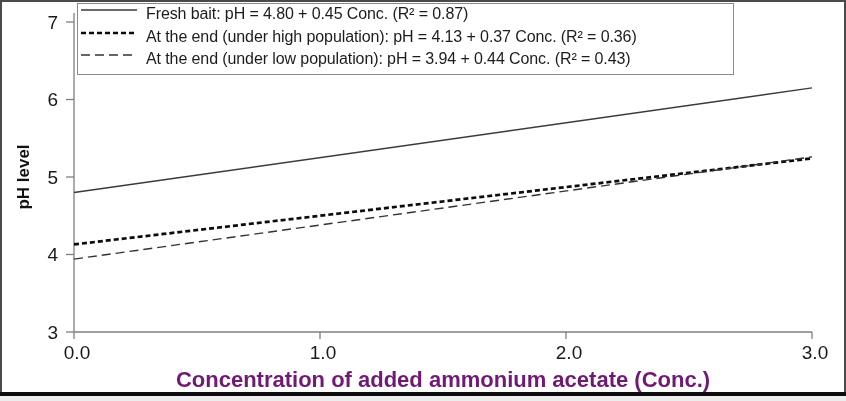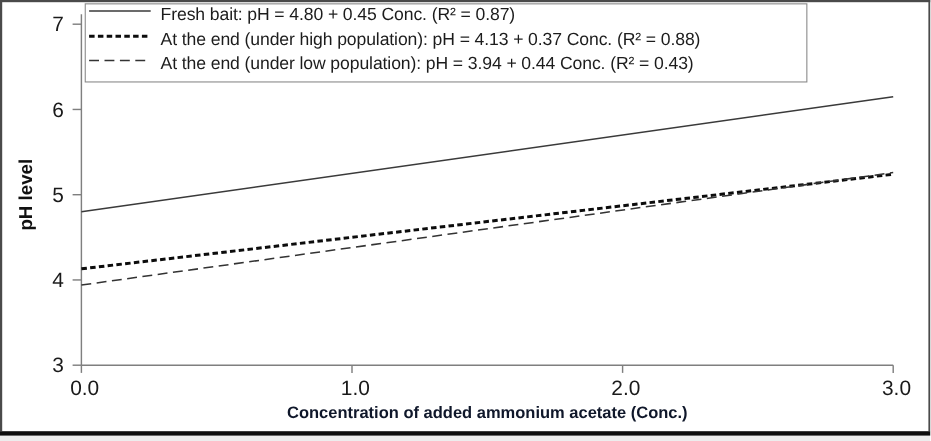--- a/index.html
+++ b/index.html
@@ -81,23 +81,23 @@
     font-size: 17px;
     font-weight: bold;
     color: #111111;
   }
   .x-axis-title {
     position: absolute;
     left: 74px;
     width: 738px;
     top: 367px;
     text-align: center;
-    font-size: 15px;
+    font-size: 22px;
     font-weight: bold;
-    color: #0f172a;
+    color: #701a75;
   }
   .tick-label {
     font-size: 19px;
     fill: #1a1a1a;
     font-family: "Liberation Sans", sans-serif;
   }
 </style>
 </head>
 <body>
 
@@ -131,21 +131,21 @@
       <div class="legend-row">
         <svg class="legend-sample" width="58" height="10">
           <line x1="1" y1="5" x2="57" y2="5" stroke="#3a3a3a" stroke-width="1.4"></line>
         </svg>
         <span class="legend-label">Fresh bait: pH = 4.80 + 0.45 Conc. (R² = 0.87)</span>
       </div>
       <div class="legend-row">
         <svg class="legend-sample" width="58" height="10">
           <line x1="1" y1="5" x2="57" y2="5" stroke="#0c0c0c" stroke-width="2.7" stroke-dasharray="5 3"></line>
         </svg>
-        <span class="legend-label">At the end (under high population): pH = 4.13 + 0.37 Conc. (R² = 0.88)</span>
+        <span class="legend-label">At the end (under high population): pH = 4.13 + 0.37 Conc. (R² = 0.36)</span>
       </div>
       <div class="legend-row">
         <svg class="legend-sample" width="58" height="10">
           <line x1="1" y1="5" x2="57" y2="5" stroke="#333333" stroke-width="1.4" stroke-dasharray="9 5"></line>
         </svg>
         <span class="legend-label">At the end (under low population): pH = 3.94 + 0.44 Conc. (R² = 0.43)</span>
       </div>
     </div>
   <div class="y-axis-title">pH level</div>
   <div class="x-axis-title">Concentration of added ammonium acetate (Conc.)</div>

